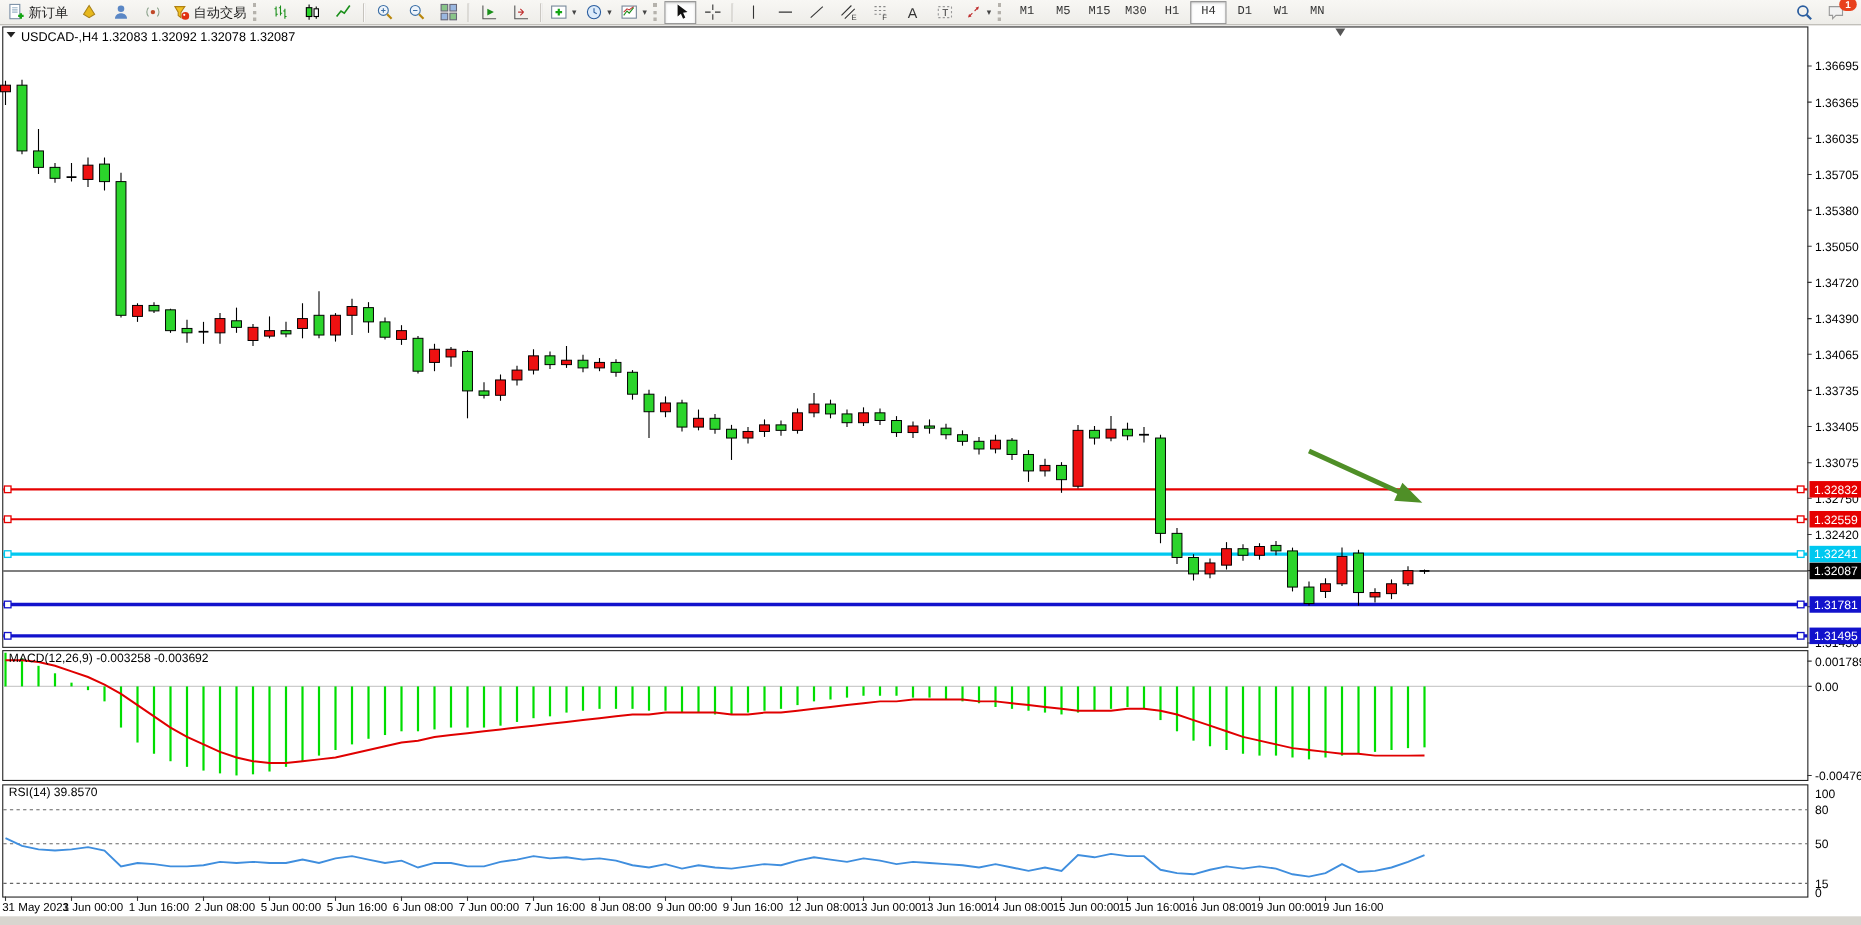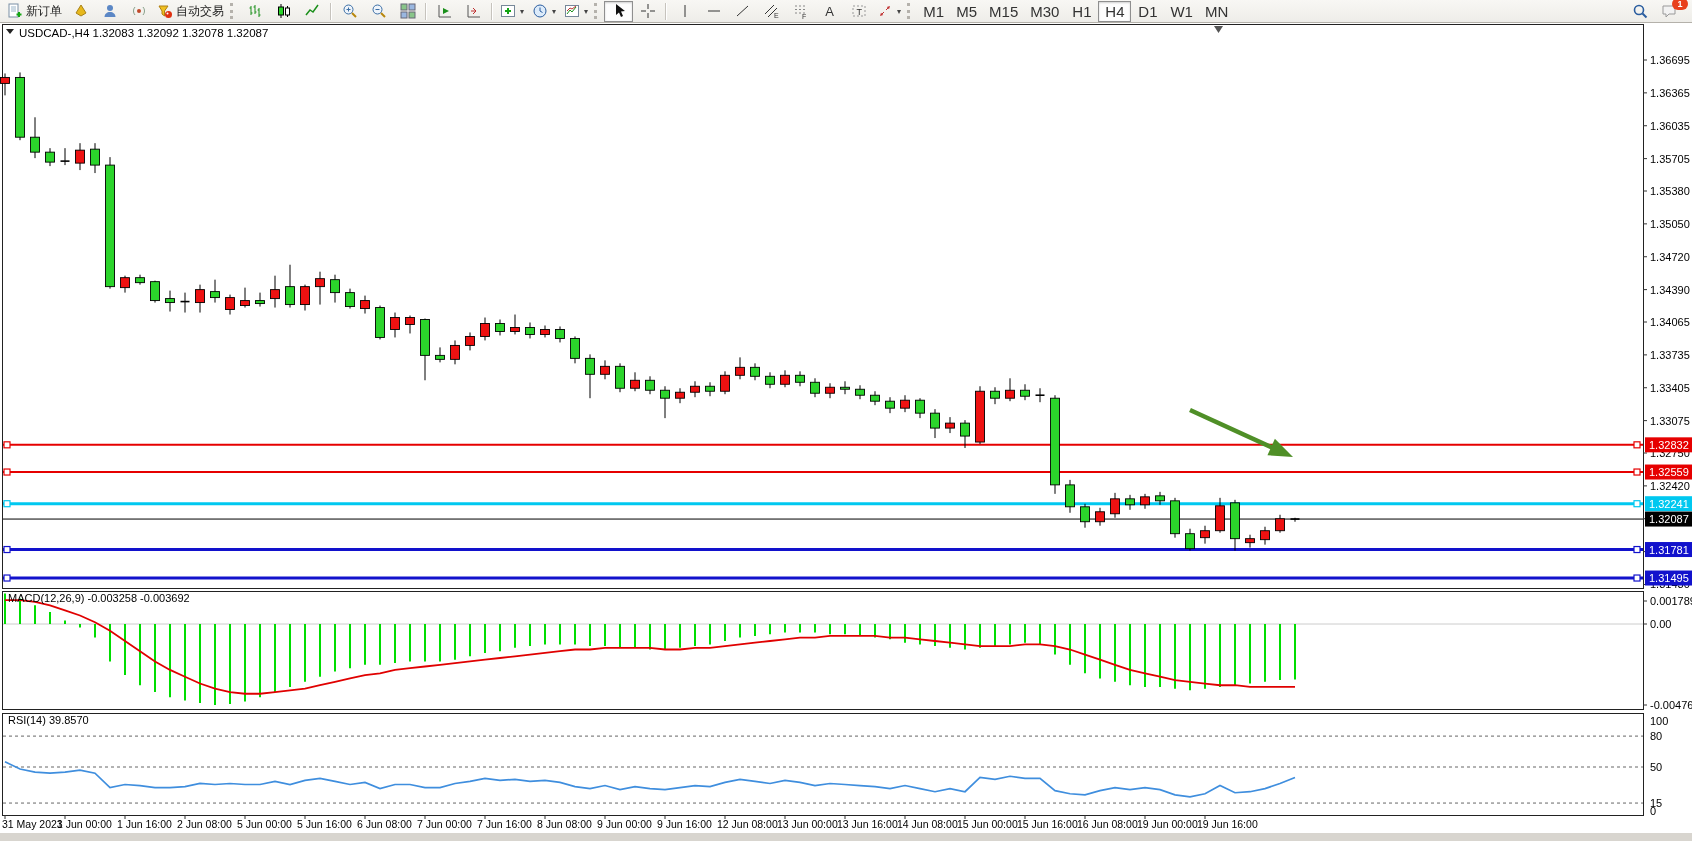--- a/index.html
+++ b/index.html
@@ -2,21 +2,21 @@
 <html><head>
 <meta charset="utf-8">
 <style>
   html,body{margin:0;padding:0;background:#fff;width:1692px;height:841px;overflow:hidden;
     font-family:"Liberation Sans",sans-serif;-webkit-font-smoothing:antialiased;}
   .toolbar{height:22px;background:linear-gradient(#f8f7f4,#eeede9);border-bottom:1px solid #b4b1aa;
     display:flex;align-items:center;padding:0 3px;position:relative;z-index:5;}
   .tbtn{height:19px;min-width:21px;display:inline-flex;align-items:center;justify-content:center;
     gap:3px;padding:0 3px;font-size:12px;color:#1c1c1c;border:1px solid transparent;cursor:default;}
   .tbtn.active{background:#fdfdfd;border:1px solid #8f8f8f;box-shadow:inset 0 1px 2px rgba(0,0,0,.18);}
-  .tf{font-size:15px;padding:0 5px;color:#333;}
+  .tf{font-size:11px;padding:0 5px;color:#333;font-family:Liberation Mono, monospace;}
   .sep{width:1px;height:17px;background:#c6c3bd;border-right:1px solid #fff;margin:0 3px;}
   .grip{width:3px;height:16px;border-left:3px dotted #b5b2ac;margin:0 4px 0 2px;}
   .spacer{flex:1;}
   .caret{font-size:8px;color:#444;margin-left:1px;}
   .icon{display:inline-flex;width:16px;height:16px;}
   .chatwrap{position:relative;margin-right:6px;}
   .nbadge{position:absolute;top:-4px;right:-6px;background:#e8401c;color:#fff;border-radius:8px;
     font-size:9px;min-width:12px;height:12px;line-height:12px;text-align:center;padding:0 2px;font-weight:bold;}
   #chart-svg{position:absolute;left:0;top:22px;}
   svg text{font-family:"Liberation Sans",sans-serif;}

